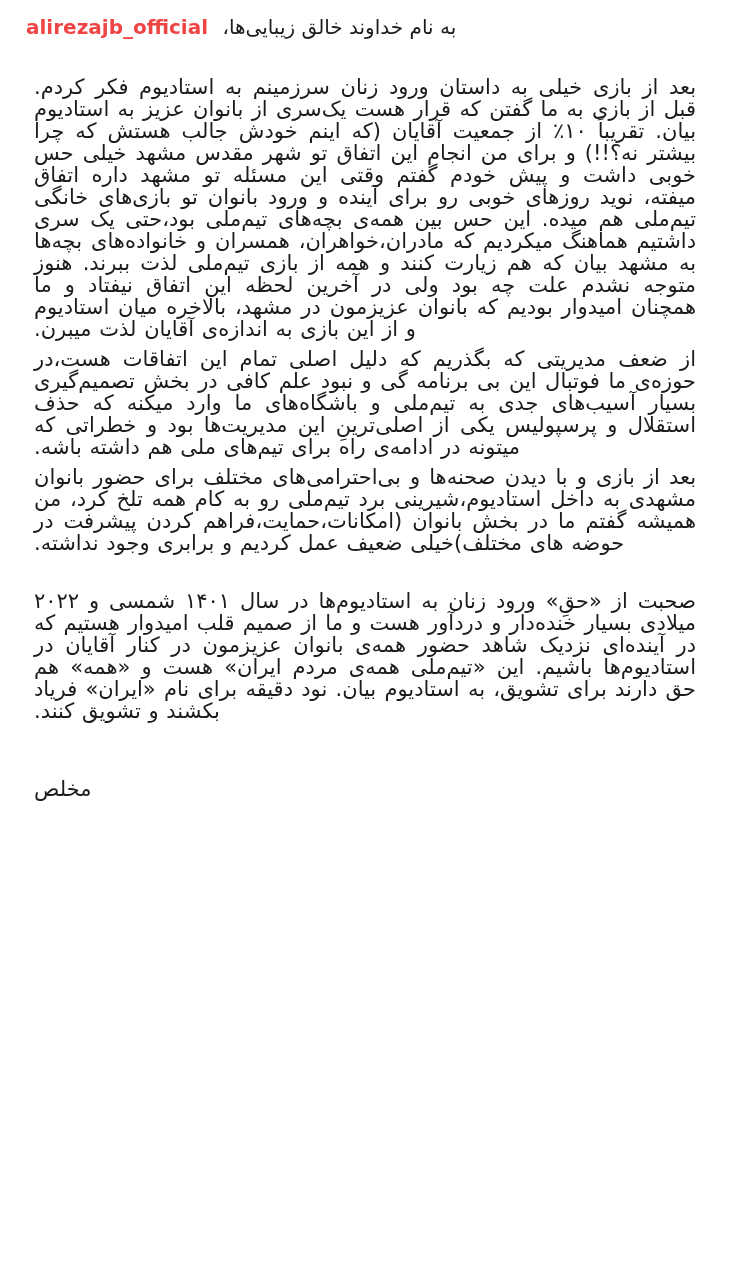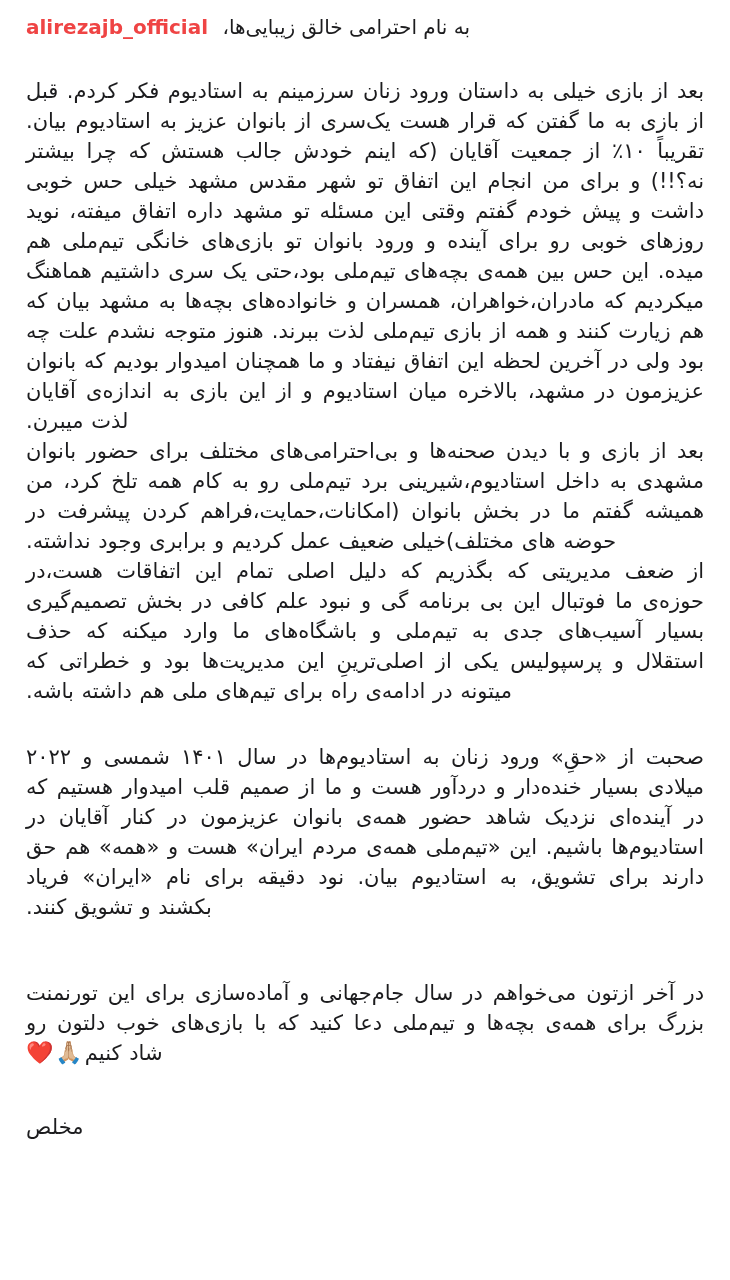--- a/index.html
+++ b/index.html
@@ -28,60 +28,55 @@
   .username {
     font-weight: 700;
     margin-right: 8px;
     color: #ef4444;
   }
   .bismillah {
     unicode-bidi: isolate;
     direction: rtl;
   }
   .par {
-    margin: 0;
+    margin: 8px;
     direction: rtl;
     unicode-bidi: isolate;
     text-align: justify;
     text-align-last: left;
     font-size: 21px;
-    line-height: 30px;
+    line-height: 22px;
     word-spacing: 1px;
   }
   .block-main    { margin-bottom: 36px; }
   .block-rights  { margin-bottom: 56px; }
   .block-worldcup{ margin-bottom: 44px; }
   .signoff .par  { text-align-last: left; }
   .emoji-pray  { font-size: 22px; margin: 0 2px; }
   .emoji-heart { font-size: 22px; color: #e8453c; }
 </style>
 </head>
 <body>
 
 <div class="caption">
 
   <p class="caption-header">
     <span class="username">alirezajb_official</span>
-    <span class="bismillah" dir="rtl">به نام احترامی خالق زیبایی‌ها،</span>
+    <span class="bismillah" dir="rtl">به نام خداوند خالق زیبایی‌ها،</span>
   </p>
 
   <div class="block-main">
     <p class="par">بعد از بازی خیلی به داستان ورود زنان سرزمینم به استادیوم فکر کردم. قبل از بازی به ما گفتن که قرار هست یک‌سری از بانوان عزیز به استادیوم بیان. تقریباً ۱۰٪ از جمعیت آقایان (که اینم خودش جالب هستش که چرا بیشتر نه؟!!) و برای من انجام این اتفاق تو شهر مقدس مشهد خیلی حس خوبی داشت و پیش خودم گفتم وقتی این مسئله تو مشهد داره اتفاق میفته، نوید روزهای خوبی رو برای آینده و ورود بانوان تو بازی‌های خانگی تیم‌ملی هم میده. این حس بین همه‌ی بچه‌های تیم‌ملی بود،حتی یک سری داشتیم هماهنگ میکردیم که مادران،خواهران، همسران و خانواده‌های بچه‌ها به مشهد بیان که هم زیارت کنند و همه از بازی تیم‌ملی لذت ببرند. هنوز متوجه نشدم علت چه بود ولی در آخرین لحظه این اتفاق نیفتاد و ما همچنان امیدوار بودیم که بانوان عزیزمون در مشهد، بالاخره میان استادیوم و از این بازی به اندازه‌ی آقایان لذت میبرن.</p>
+    <p class="par">از ضعف مدیریتی که بگذریم که دلیل اصلی تمام این اتفاقات هست،در حوزه‌ی ما فوتبال این بی برنامه گی و نبود علم کافی در بخش تصمیم‌گیری بسیار آسیب‌های جدی به تیم‌ملی و باشگاه‌های ما وارد میکنه که حذف استقلال و پرسپولیس یکی از اصلی‌ترینِ این مدیریت‌ها بود و خطراتی که میتونه در ادامه‌ی راه برای تیم‌های ملی هم داشته باشه.</p>
     <p class="par">بعد از بازی و با دیدن صحنه‌ها و بی‌احترامی‌های مختلف برای حضور بانوان مشهدی به داخل استادیوم،شیرینی برد تیم‌ملی رو به کام همه تلخ کرد، من همیشه گفتم ما در بخش بانوان (امکانات،حمایت،فراهم کردن پیشرفت در حوضه های مختلف)خیلی ضعیف عمل کردیم و برابری وجود نداشته.</p>
-    <p class="par">از ضعف مدیریتی که بگذریم که دلیل اصلی تمام این اتفاقات هست،در حوزه‌ی ما فوتبال این بی برنامه گی و نبود علم کافی در بخش تصمیم‌گیری بسیار آسیب‌های جدی به تیم‌ملی و باشگاه‌های ما وارد میکنه که حذف استقلال و پرسپولیس یکی از اصلی‌ترینِ این مدیریت‌ها بود و خطراتی که میتونه در ادامه‌ی راه برای تیم‌های ملی هم داشته باشه.</p>
   </div>
 
   <div class="block-rights">
     <p class="par">صحبت از «حقِ» ورود زنان به استادیوم‌ها در سال ۱۴۰۱ شمسی و ۲۰۲۲ میلادی بسیار خنده‌دار و دردآور هست و ما از صمیم قلب امیدوار هستیم که در آینده‌ای نزدیک شاهد حضور همه‌ی بانوان عزیزمون در کنار آقایان در استادیوم‌ها باشیم. این «تیم‌ملی همه‌ی مردم ایران» هست و «همه» هم حق دارند برای تشویق، به استادیوم بیان. نود دقیقه برای نام «ایران» فریاد بکشند و تشویق کنند.</p>
   </div>
 
-  <div class="block-worldcup">
-    <p class="par">
-      <span>در آخر ازتون می‌خواهم در سال جام‌جهانی و آماده‌سازی برای این تورنمنت بزرگ برای همه‌ی بچه‌ها و تیم‌ملی دعا کنید که با بازی‌های خوب دلتون رو شاد کنیم</span><span class="emoji-pray">🙏🏼</span><span class="emoji-heart">❤️</span>
-    </p>
-  </div>
 
   <div class="signoff">
     <p class="par">مخلص</p>
 
   </div>
 
 </div>
 
 </body></html>

